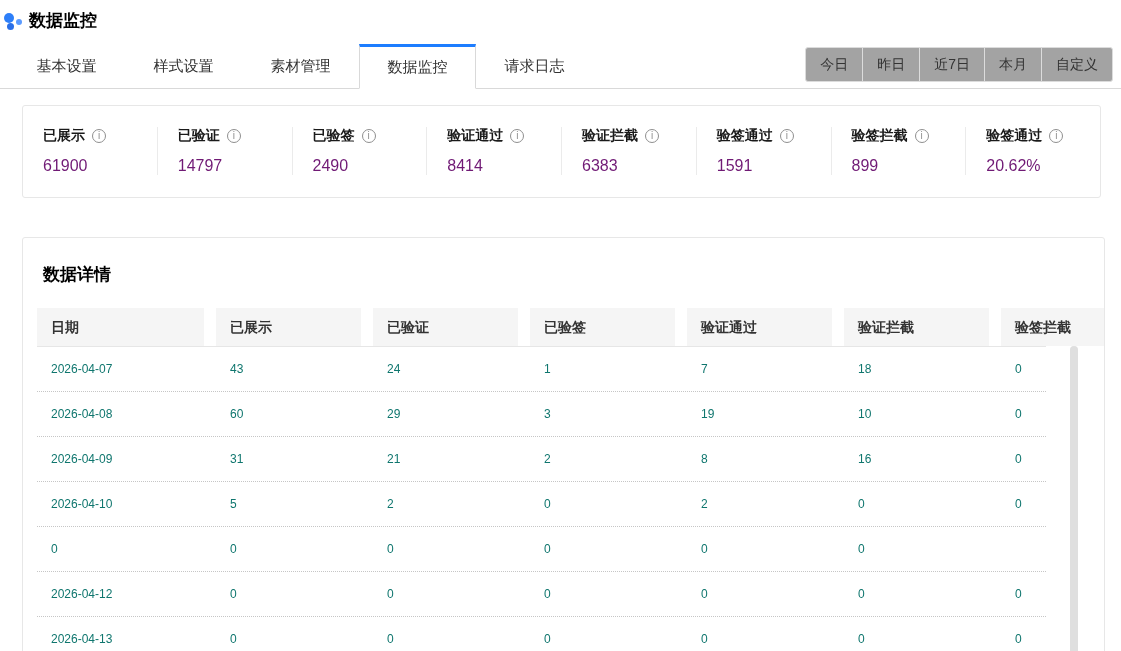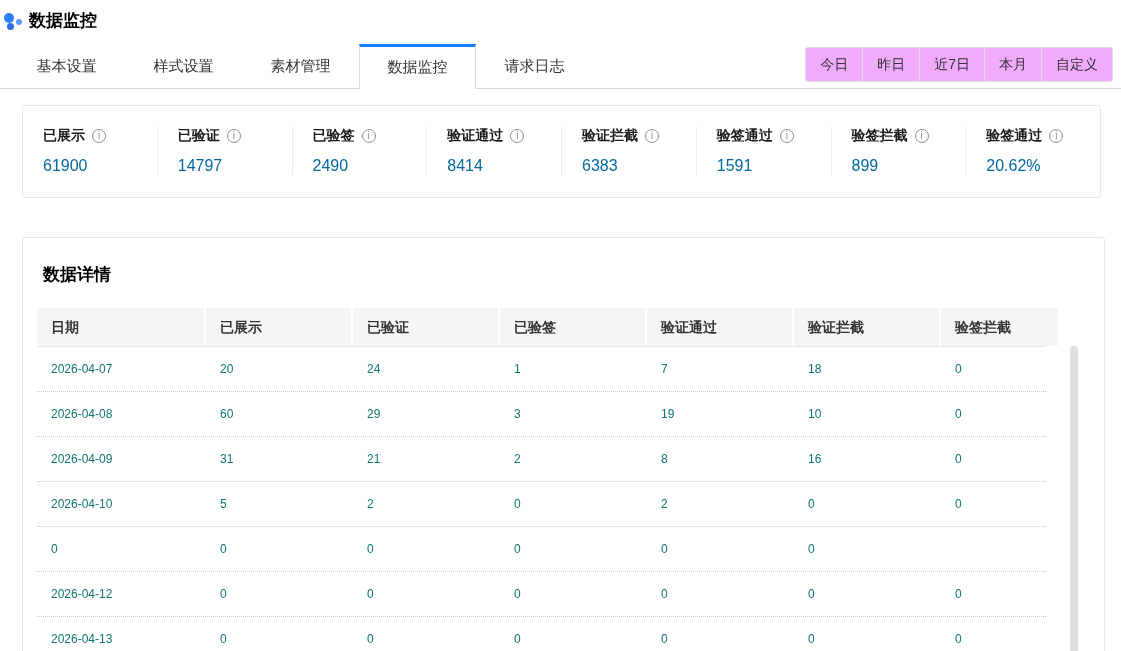--- a/index.html
+++ b/index.html
@@ -22,47 +22,47 @@
   .tab{
     width:117px;height:45px;box-sizing:border-box;display:flex;align-items:center;justify-content:center;
     font-size:15px;color:#333;cursor:pointer;background:transparent;
   }
   .tab.active{
     background:#fff;border:1px solid #d9d9d9;border-top:3px solid #1d7dff;border-bottom:1px solid #fff;
   }
   .date-group{position:absolute;right:8px;top:4px;display:flex;}
   .date-btn{
     height:35px;box-sizing:border-box;line-height:33px;padding:0 14px;font-size:14px;color:#333;
-    background:#f0abfc;border:1px solid #dcdcdc;margin-left:-1px;cursor:pointer;white-space:nowrap;
+    background:#a3a3a3;border:1px solid #dcdcdc;margin-left:-1px;cursor:pointer;white-space:nowrap;
   }
   .date-btn:first-child{border-radius:3px 0 0 3px;margin-left:0;}
   .date-btn:last-child{border-radius:0 3px 3px 0;}
   
   .stats-card{
     margin:16px 20px 0 22px;border:1px solid #e7e7e7;border-radius:3px;background:#fff;
     display:flex;padding:21px 0 22px 0;
   }
   .stat-cell{flex:1;padding-left:20px;border-left:1px solid #ebebeb;box-sizing:border-box;}
   .stat-cell:first-child{border-left:none;}
   .stat-label-row{display:flex;align-items:center;gap:7px;font-size:14px;font-weight:600;color:#1a1a1a;}
   .info-icon{
     width:14px;height:14px;box-sizing:border-box;border:1px solid #8f8f8f;border-radius:50%;
     color:#8f8f8f;font-size:10px;line-height:12px;text-align:center;font-style:normal;font-weight:400;
     display:inline-block;cursor:pointer;
   }
-  .stat-value{margin-top:12px;font-size:16px;color:#0369a1;}
+  .stat-value{margin-top:12px;font-size:16px;color:#701a75;}
   
   .details-card{
     position:relative;margin:39px 16px 0 22px;border:1px solid #e7e7e7;border-radius:3px;background:#fff;
     height:560px;box-sizing:border-box;padding:25px 0 0 0;overflow:hidden;
   }
   .section-title{margin:0 0 22px 20px;font-size:17px;font-weight:700;color:#000;}
   .thead,.trow{
     margin-left:14px;width:1009px;display:grid;
-    grid-template-columns:167px 145px 145px 145px 145px 145px 117px;column-gap:2px;
+    grid-template-columns:167px 145px 145px 145px 145px 145px 117px;column-gap:12px;
   }
   .thead{border-bottom:1px solid #e6e6e6;}
   .th{
     background:#f5f5f5;height:38px;line-height:38px;padding-left:14px;box-sizing:border-box;
     font-size:14px;font-weight:600;color:#333;white-space:nowrap;
   }
   .trow{border-bottom:1px dotted #c6c6c6;}
   .td{height:44px;line-height:44px;padding-left:14px;box-sizing:border-box;font-size:12px;color:#0f766e;white-space:nowrap;}
   .vscroll{position:absolute;top:108px;right:26px;bottom:8px;width:8px;background:#f4f4f4;border-radius:4px;}
   .vthumb{position:absolute;top:0;left:0;width:8px;height:74%;background:#dfdfdf;border-radius:4px;cursor:pointer;}
@@ -164,21 +164,21 @@
         <div class="th">已展示</div>
         <div class="th">已验证</div>
         <div class="th">已验签</div>
         <div class="th">验证通过</div>
         <div class="th">验证拦截</div>
         <div class="th">验签拦截</div>
       </div>
     <div id="tbody">
         <div class="trow">
           <div class="td">2026-04-07</div>
-          <div class="td">20</div>
+          <div class="td">43</div>
           <div class="td">24</div>
           <div class="td">1</div>
           <div class="td">7</div>
           <div class="td">18</div>
           <div class="td">0</div>
         </div>
         <div class="trow">
           <div class="td">2026-04-08</div>
           <div class="td">60</div>
           <div class="td">29</div>

